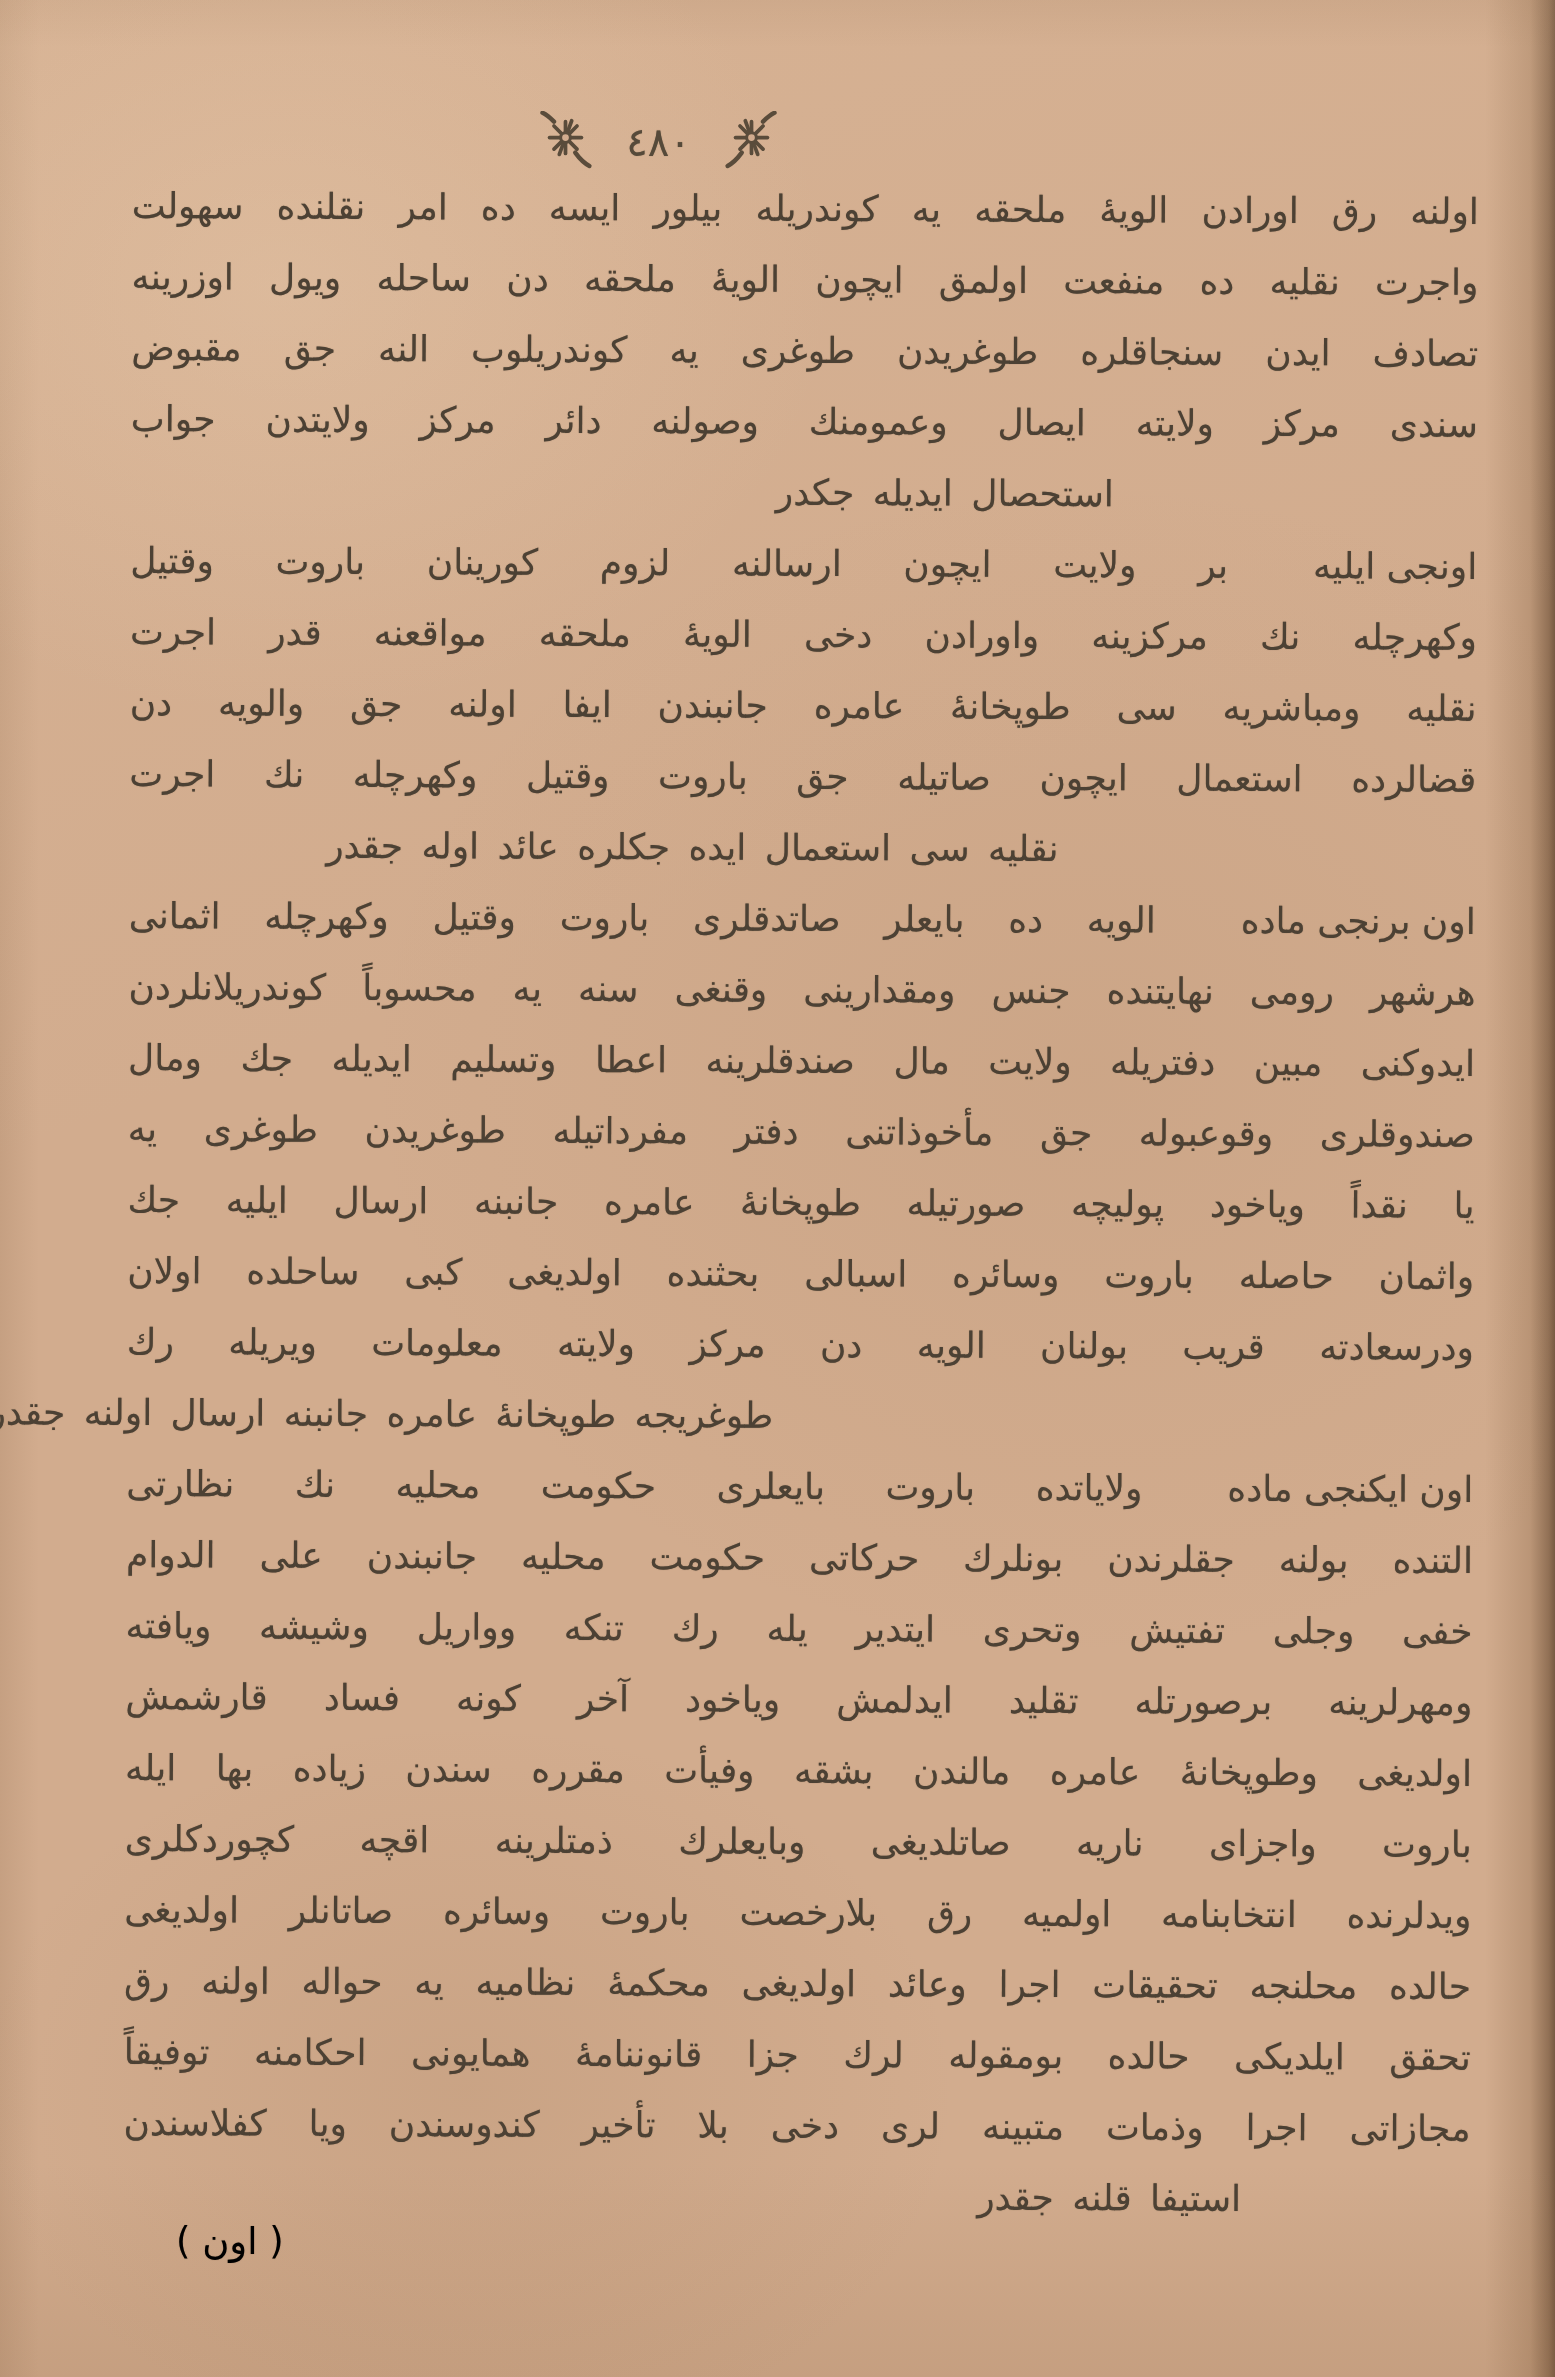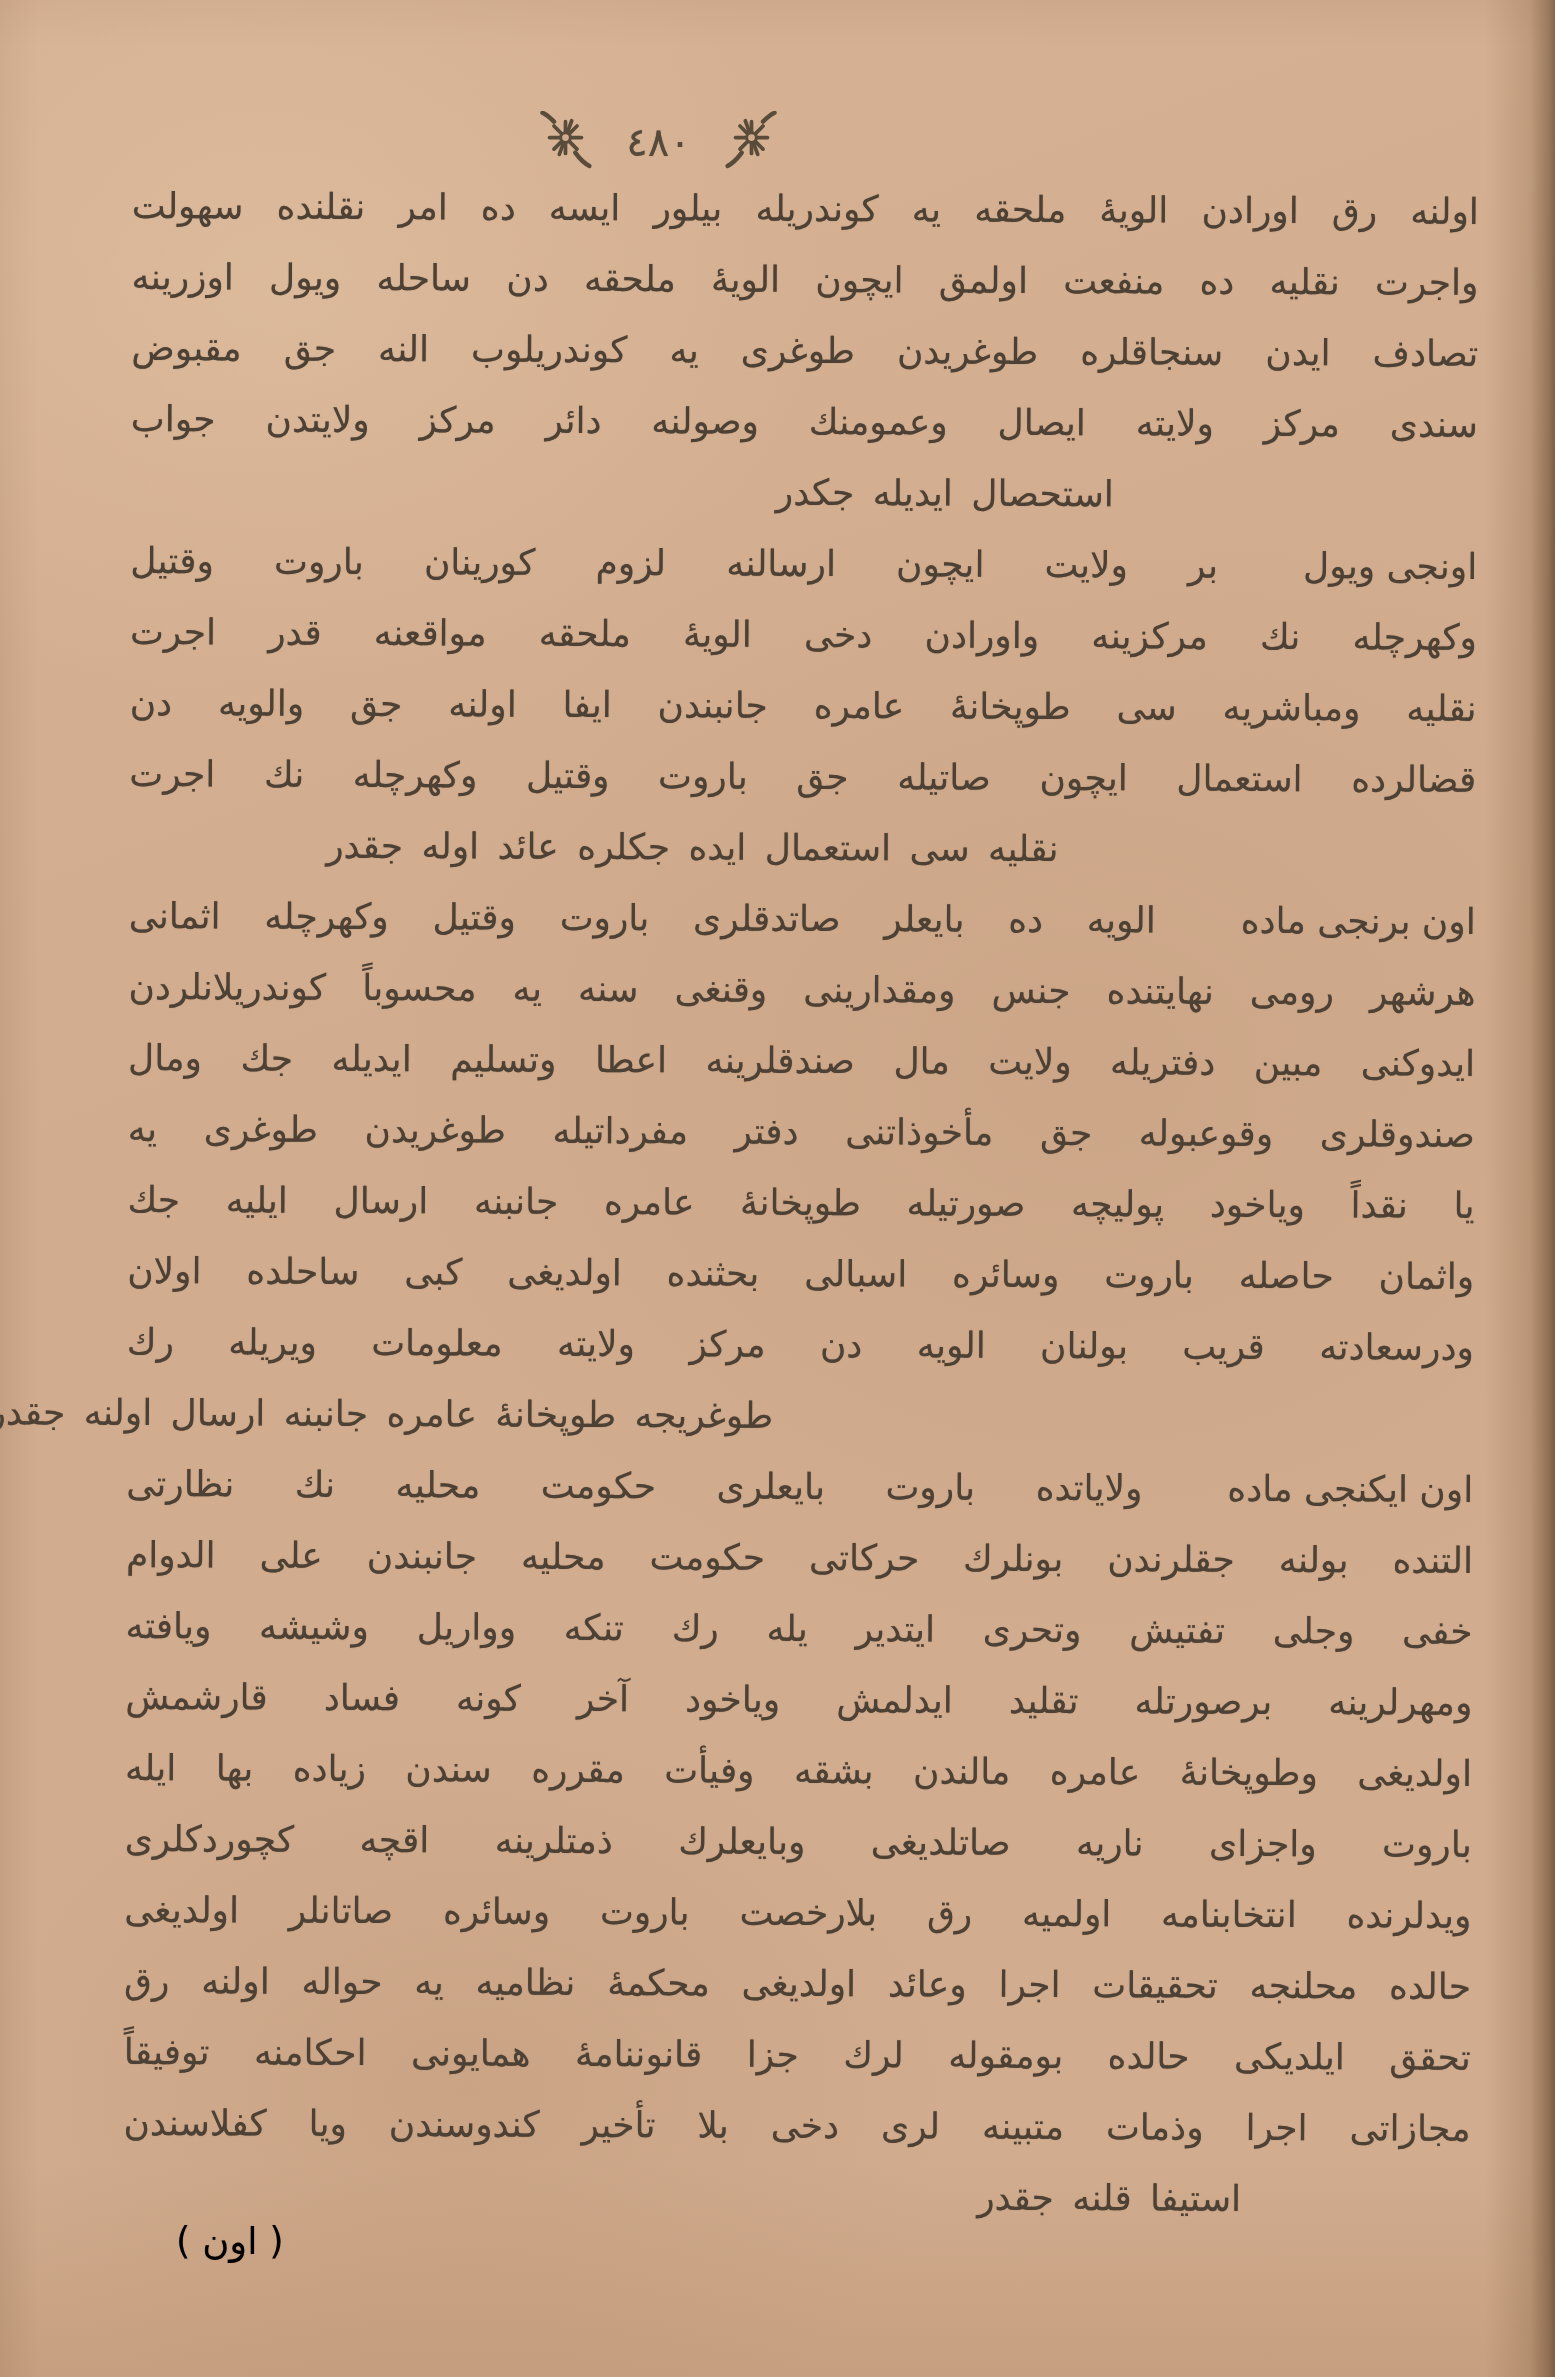--- a/index.html
+++ b/index.html
@@ -108,21 +108,21 @@
     </svg>
   </div>
 
   <div class="text-block" id="text-block">
       <div class="line flow">اولنه رق اورادن الويۀ ملحقه يه كوندريله بيلور ايسه ده امر نقلنده سهولت</div>
       <div class="line flow">واجرت نقليه ده منفعت اولمق ايچون الويۀ ملحقه دن ساحله ويول اوزرينه</div>
       <div class="line flow">تصادف ايدن سنجاقلره طوغريدن طوغرى يه كوندريلوب النه جق مقبوض</div>
       <div class="line flow">سندى مركز ولايته ايصال وعمومنك وصولنه دائر مركز ولايتدن جواب</div>
       <div class="line closer" style="margin-right: 27%;">استحصال ايديله جكدر</div>
       <div class="line head">
-        <span class="article-label">اونجى ويول</span>
+        <span class="article-label">اونجى ايليه</span>
         <span class="head-gap"></span>
         <span class="head-body">بر ولايت ايچون ارسالنه لزوم كورينان باروت وقتيل</span>
       </div>
       <div class="line flow">وكهرچله نك مركزينه واورادن دخى الويۀ ملحقه مواقعنه قدر اجرت</div>
       <div class="line flow">نقليه ومباشريه سى طوپخانۀ عامره جانبندن ايفا اولنه جق والويه دن</div>
       <div class="line flow">قضالرده استعمال ايچون صاتيله جق باروت وقتيل وكهرچله نك اجرت</div>
       <div class="line closer" style="margin-right: 31%;">نقليه سى استعمال ايده جكلره عائد اوله جقدر</div>
       <div class="line head">
         <span class="article-label">اون برنجى ماده</span>
         <span class="head-gap"></span>

